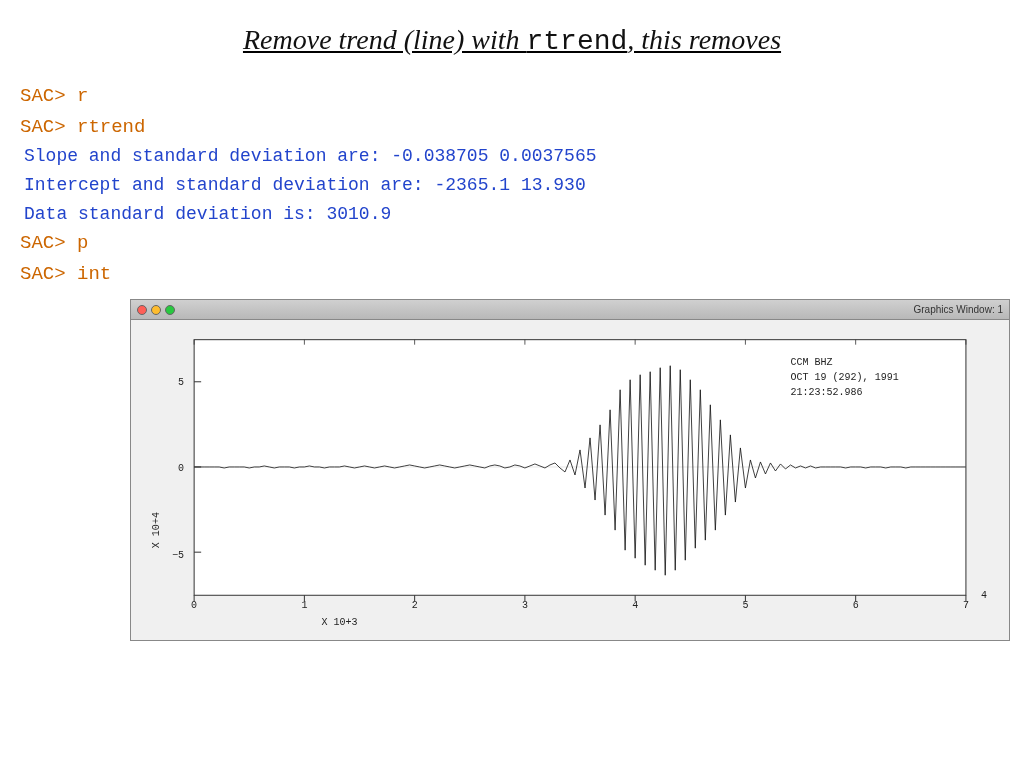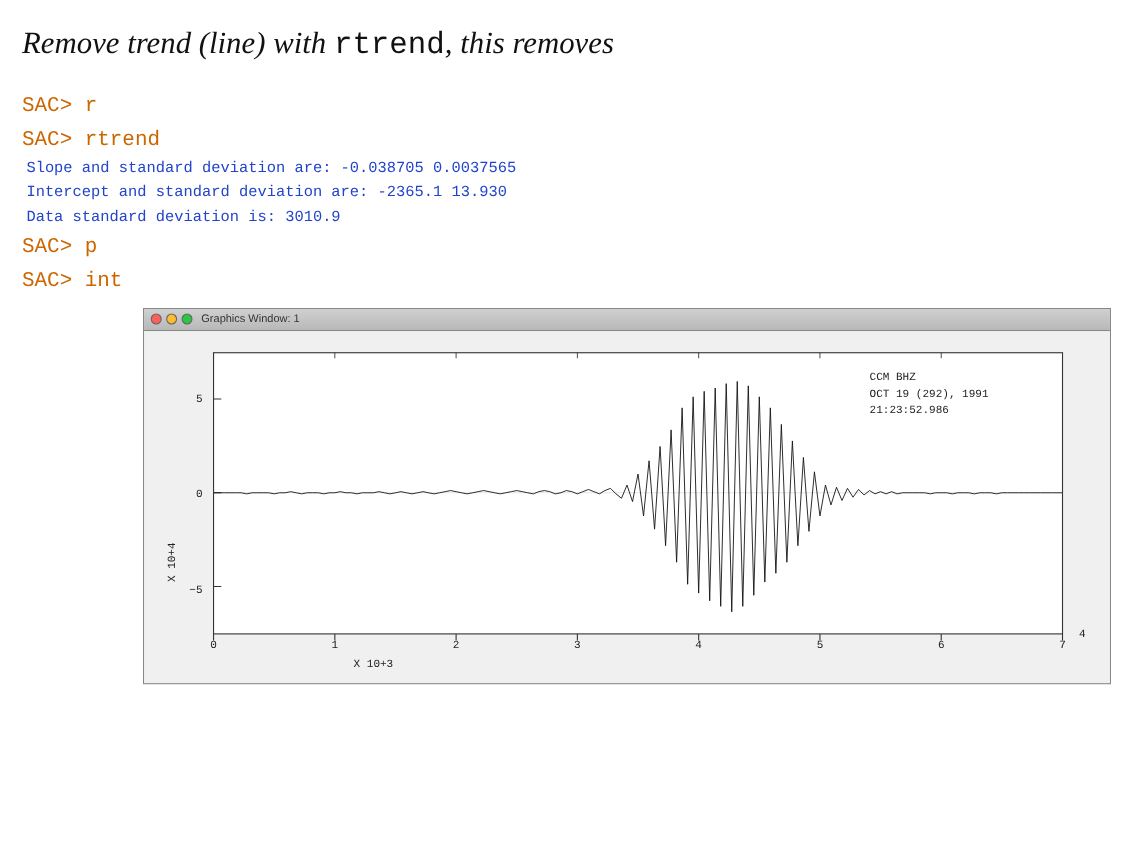--- a/index.html
+++ b/index.html
@@ -10,22 +10,23 @@
       height: 768px;
       overflow: hidden;
       position: relative;
     }
 
     #main-content {
       padding: 10px 20px;
     }
 
     #title-area {
-      text-align: left;
+      text-align: center;
       padding: 10px 0 15px 0;
+      text-decoration: underline;
     }
 
     .title-text {
       font-family: Georgia, 'Times New Roman', serif;
       font-size: 28px;
       color: #111;
       line-height: 1.4;
       font-style: italic;
     }
 
@@ -39,41 +40,42 @@
     }
 
     .sac-prompt {
       color: #cc6600;
       font-size: 19px;
       line-height: 1.6;
     }
 
     .sac-output {
       color: #2244cc;
-      font-size: 14px;
+      font-size: 18px;
       line-height: 1.6;
       padding-left: 4px;
     }
 
     #graphics-window {
       position: relative;
       margin-top: 5px;
       background: #e8e8e8;
       border: 1px solid #888;
       width: 880px;
       margin-left: 110px;
     }
 
     #graphics-titlebar {
       background: linear-gradient(to bottom, #d0d0d0, #b8b8b8);
       border-bottom: 1px solid #888;
       padding: 2px 6px;
       display: flex;
       align-items: center;
       height: 20px;
+      justify-content: space-between;
     }
 
     .titlebar-buttons {
       display: flex;
       gap: 4px;
       margin-right: 8px;
     }
 
     .titlebar-btn {
       width: 10px;

